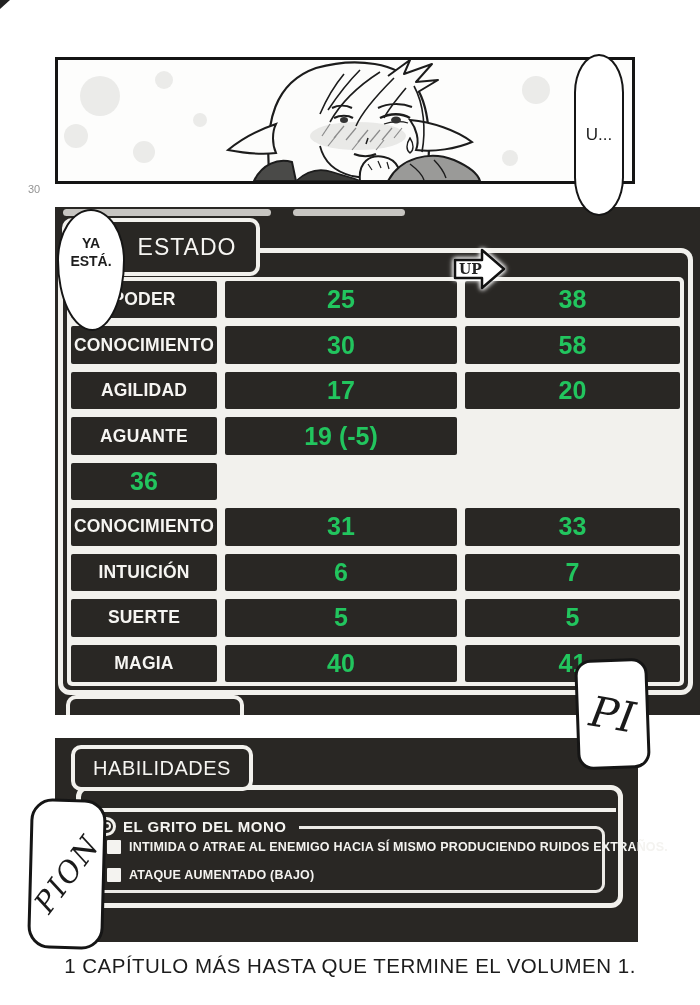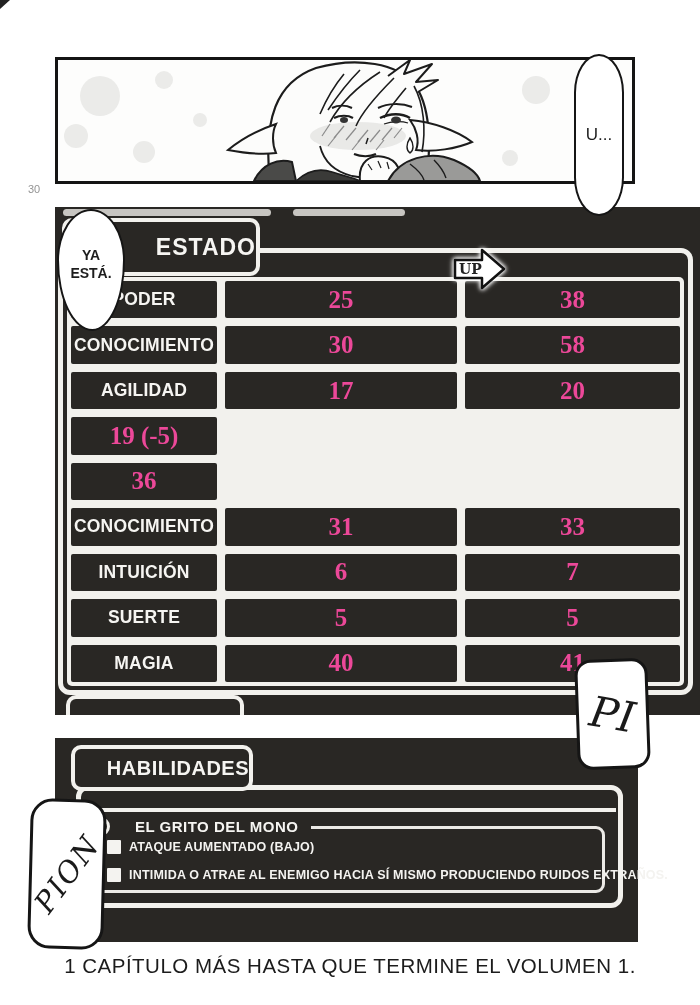--- a/index.html
+++ b/index.html
@@ -30,61 +30,61 @@
 
   
   #table-box { position:absolute; left:3px; top:41px; width:635px; height:447px;
     box-sizing:border-box; border:5px solid #f2f1ed; border-radius:12px; }
   #stat-rows { position:absolute; left:4px; right:4px; top:24px; bottom:4px;
     box-sizing:border-box; background:#f2f1ed; border-radius:5px; padding:4px;
     display:flex; flex-direction:column; gap:8px; }
   .stat-row { flex:1; display:grid; grid-template-columns:146px 232px 1fr; gap:8px; min-height:0; }
   .cell { background:#292724; display:flex; align-items:center; justify-content:center; border-radius:2px; }
   .cell.lbl { font-size:17.5px; font-weight:bold; color:#f6f5f2; letter-spacing:0.2px; white-space:nowrap; }
-  .cell.val { font-family:Liberation Serif, serif; font-size:25px; font-weight:bold; color:#ec4899; white-space:nowrap; }
+  .cell.val { font-family:Liberation Sans, sans-serif; font-size:25px; font-weight:bold; color:#22c55e; white-space:nowrap; }
 
   .tab { position:absolute; box-sizing:border-box; border:4px solid #f2f1ed; border-radius:10px;
-    background:#292724; z-index:3; display:flex; align-items:center; justify-content:flex-end;
-    color:#f6f5f2; font-weight:bold; }
+    background:#292724; z-index:3; display:flex; align-items:center; justify-content:center;
+    color:#f6f5f2; font-weight:normal; }
   #estado-tab { left:7px; top:11px; width:198px; height:58px; font-size:23px;
     letter-spacing:1px; padding-left:52px; }
   #hab-tab { left:16px; top:7px; width:182px; height:46px; font-size:20px; letter-spacing:0.5px; }
 
   #up-arrow { position:absolute; left:389px; top:-6px; width:56px; height:44px; z-index:4;
     filter:drop-shadow(0 0 2px #fff) drop-shadow(0 0 2px #fff); }
 
   #bottom-tab-partial { position:absolute; left:11px; bottom:0; width:178px; height:20px;
     box-sizing:border-box; border:4px solid #f2f1ed; border-bottom:none; border-radius:10px 10px 0 0; }
 
   
   #hab-box { position:absolute; left:21px; top:47px; width:547px; height:123px;
     box-sizing:border-box; border:5px solid #f2f1ed; border-radius:12px; }
   #hab-topline { position:absolute; left:2px; right:2px; top:18px; height:4px; background:#f2f1ed; }
   #skill-box { position:absolute; left:11px; top:36px; width:513px; height:67px;
     box-sizing:border-box; border:3px solid #eceae6; border-radius:9px;
     padding:11px 10px 0 12px; display:flex; flex-direction:column; gap:14px; }
-  #skill-title { position:absolute; left:8px; top:25px; z-index:2; display:flex; align-items:center;
-    gap:25px; background:#292724; padding:0 12px 0 2px; height:22px; }
+  #skill-title { position:absolute; left:14px; top:25px; z-index:2; display:flex; align-items:center;
+    gap:7px; background:#292724; padding:0 12px 0 2px; height:22px; }
   #skill-title .name { font-size:15px; font-weight:bold; color:#f6f5f2; letter-spacing:0.5px; white-space:nowrap; }
   .ring { width:13px; height:13px; border:3px solid #f2f1ed; border-radius:50%;
     display:flex; align-items:center; justify-content:center; flex:0 0 auto; }
   .ring-inner { width:4px; height:4px; border:2px solid #f2f1ed; border-radius:50%; }
   .effect-row { display:flex; align-items:center; gap:8px; }
   .checkbox { width:14px; height:14px; background:#f4f3f0; border-radius:1px; flex:0 0 auto; }
   .effect-text { font-size:12.5px; font-weight:bold; color:#f4f3f0; letter-spacing:0.2px; white-space:nowrap; }
 
   
   .bubble { position:absolute; background:#ffffff; border:2.5px solid #151515;
     box-sizing:border-box; z-index:6; }
   #bubble-u { left:574px; top:54px; width:50px; height:162px; border-radius:26px / 40px;
     display:flex; align-items:center; justify-content:center; font-size:17px; color:#1d1d1d; }
   #bubble-ya { left:57px; top:209px; width:68px; height:122px;
     border-radius:50% 50% 48% 52% / 42% 42% 58% 58%;
     display:flex; justify-content:center; align-items:flex-start; }
-  #bubble-ya .txt { margin-top:36px; width:46px; text-align:center; font-size:14px;
+  #bubble-ya .txt { margin-top:24px; width:46px; text-align:center; font-size:14px;
     font-weight:bold; color:#1d1d1d; line-height:1.25; }
   #bubble-pi { left:576px; top:659px; width:73px; height:110px; border-radius:16px;
     border-width:3px; transform:rotate(-2deg); z-index:7;
     display:flex; align-items:center; justify-content:center; }
   #bubble-pi .txt { font-family:"DejaVu Serif",serif; font-style:italic; font-size:42px;
     color:#1a1a1a; transform:rotate(12deg); }
   #bubble-pion { left:29px; top:799px; width:76px; height:150px; border-radius:22px;
     border-width:3px; transform:rotate(1.5deg); z-index:8;
     display:flex; align-items:center; justify-content:center; }
   #bubble-pion .txt { font-family:"DejaVu Serif",serif; font-style:italic; font-size:29px;
@@ -193,20 +193,21 @@
         <div class="cell lbl">CONOCIMIENTO</div>
         <div class="cell val">30</div>
         <div class="cell val">58</div>
       </div>
         <div class="stat-row">
         <div class="cell lbl">AGILIDAD</div>
         <div class="cell val">17</div>
         <div class="cell val">20</div>
       </div>
         <div class="stat-row">
+        <div class="cell lbl">AGUANTE</div>
         <div class="cell val">19 (-5)</div>
       </div>
         <div class="stat-row">
         <div class="cell val">36</div>
       </div>
         <div class="stat-row">
         <div class="cell lbl">CONOCIMIENTO</div>
         <div class="cell val">31</div>
         <div class="cell val">33</div>
       </div>
@@ -241,25 +242,25 @@
   <div id="bottom-tab-partial"></div>
 </div>
 
 <div id="section-hab" class="dark-section">
   <div id="hab-box">
     <div id="hab-topline"></div>
     <div id="skill-box">
 
     <div class="effect-row">
         <span class="checkbox"></span>
-        <span class="effect-text">ATAQUE AUMENTADO (BAJO)</span>
+        <span class="effect-text">INTIMIDA O ATRAE AL ENEMIGO HACIA SÍ MISMO PRODUCIENDO RUIDOS EXTRAÑOS.</span>
       </div>
         <div class="effect-row">
         <span class="checkbox"></span>
-        <span class="effect-text">INTIMIDA O ATRAE AL ENEMIGO HACIA SÍ MISMO PRODUCIENDO RUIDOS EXTRAÑOS.</span>
+        <span class="effect-text">ATAQUE AUMENTADO (BAJO)</span>
       </div>
       </div>
     <div id="skill-title">
       <span class="ring">
         <span class="ring-inner"></span>
       </span>
       <span class="name">EL GRITO DEL MONO</span>
     </div>
   </div>
   <div id="hab-tab" class="tab">

